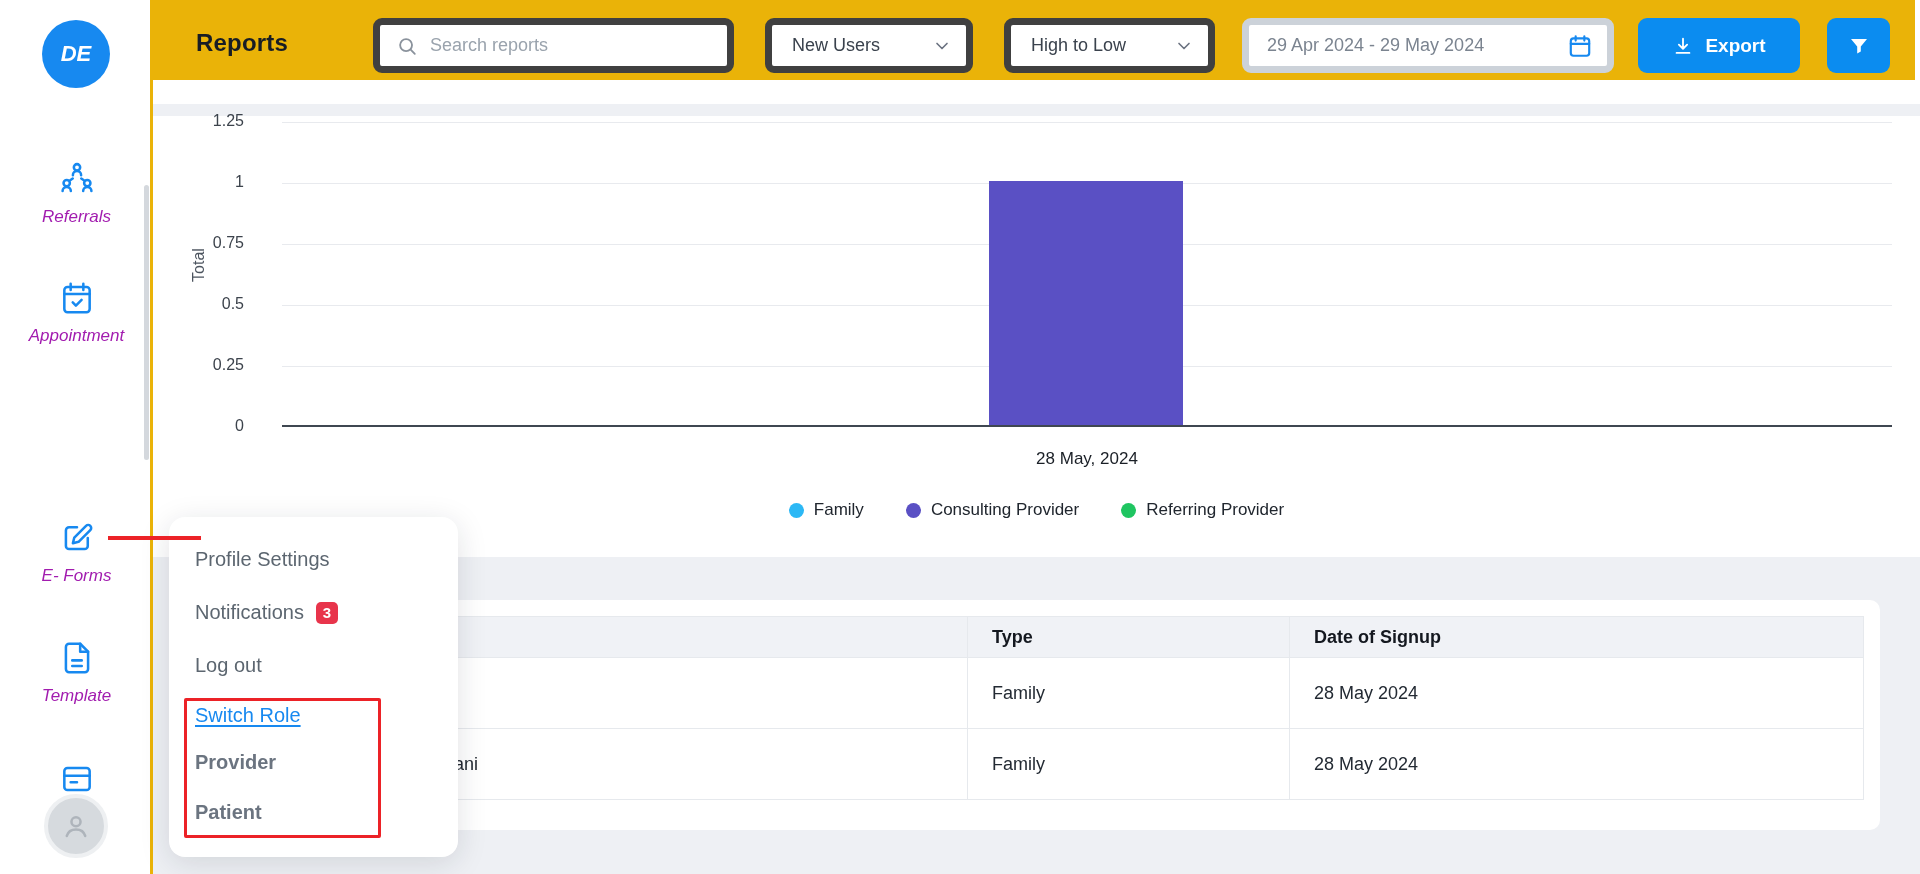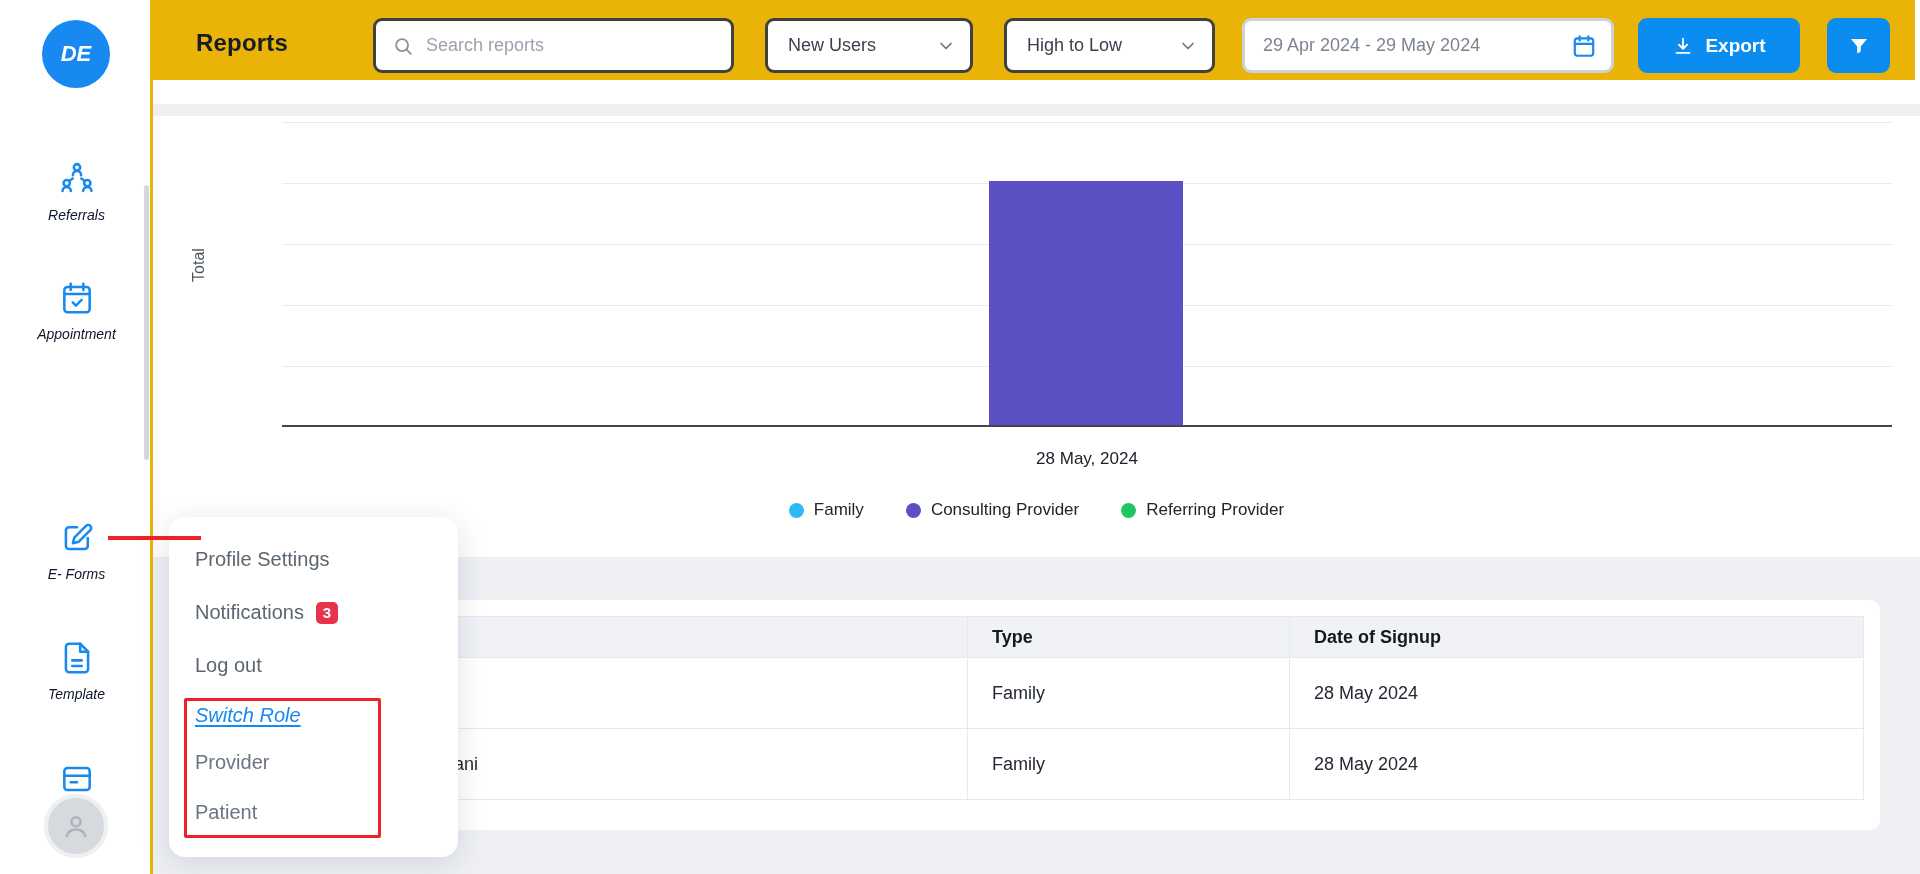--- a/index.html
+++ b/index.html
@@ -5,36 +5,36 @@
   * { margin:0; padding:0; box-sizing:border-box; }
   html,body { width:1920px; height:874px; background:#ffffff; font-family:"Liberation Sans","DejaVu Sans",sans-serif; overflow:hidden; }
   .page { position:relative; width:1920px; height:874px; background:#ffffff; }
 
   
   .content { position:absolute; left:153px; top:104px; right:0; bottom:0; background:#eef0f4; }
 
   
   .topbar { position:absolute; left:153px; top:0; right:5px; height:80px; background:#eab308; z-index:5; }
   .page-title { position:absolute; left:43px; top:29px; font-size:24px; font-weight:700; color:#181d25; letter-spacing:.2px; }
-  .ctrl { position:absolute; top:18px; height:55px; border:3px solid #404040; border-radius:9px; background:#fff; display:flex; align-items:center; }
+  .ctrl { position:absolute; top:18px; height:55px; border:7px solid #404040; border-radius:9px; background:#fff; display:flex; align-items:center; }
   .search-box { left:220px; width:361px; padding:0 14px 0 16px; }
   .search-box input { border:none; outline:none; flex:1; margin-left:12px; font-size:18px; color:#3a424d; font-family:inherit; background:transparent; }
   .search-box input::placeholder { color:#9aa3ad; }
   .select { justify-content:space-between; padding:0 14px 0 20px; font-size:18px; color:#3a424d; cursor:pointer; }
   .select-users { left:612px; width:208px; }
   .select-sort  { left:851px; width:211px; }
   .date-box { left:1089px; width:372px; border-color:#ccd2d9; justify-content:space-between; padding:0 14px 0 18px; font-size:18px; color:#7b8490; cursor:pointer; }
   .btn-export { position:absolute; left:1485px; top:18px; width:162px; height:55px; background:#0b8cf0; border:none; border-radius:9px; color:#fff; font-size:19px; font-weight:700; font-family:inherit; display:flex; align-items:center; justify-content:center; gap:11px; cursor:pointer; }
   .btn-filter { position:absolute; left:1674px; top:18px; width:63px; height:55px; background:#0b8cf0; border:none; border-radius:9px; display:flex; align-items:center; justify-content:center; cursor:pointer; }
 
   
   .sidebar { position:absolute; left:0; top:0; width:153px; height:874px; background:#ffffff; border-right:3px solid #eab308; z-index:10;font-style:italic; }
   .avatar-de { position:absolute; left:42px; top:20px; width:68px; height:68px; border-radius:50%; background:#1789f0; color:#fff; font-size:22px; font-weight:700; display:flex; align-items:center; justify-content:center; cursor:pointer; }
   .nav-item { position:absolute; left:0; width:153px; display:flex; flex-direction:column; align-items:center; gap:9px; cursor:pointer; }
-  .nav-item .lbl { font-size:14px; color:#0f172a; }
+  .nav-item .lbl { font-size:17px; color:#a21caf; }
   .nav-referrals   { top:160px; } .nav-appointment { top:279px; }
   .nav-services    { top:399px; } .nav-eforms      { top:519px; }
   .nav-template    { top:639px;justify-content:center; } .nav-partial     { top:760px; }
   .sb-thumb { position:absolute; right:1px; top:185px; width:5px; height:275px; border-radius:3px; background:#d4d8dd; }
   .avatar-user { position:absolute; left:44px; top:794px; width:64px; height:64px; border-radius:50%; background:#d6dade; border:4px solid #eef0f2; display:flex; align-items:center; justify-content:center; z-index:12; cursor:pointer; }
 
   
   .chart-card { position:absolute; left:0; top:12px; right:0; height:441px; background:#ffffff; }
   .y-title { position:absolute; left:26px; top:140px; font-size:16px; color:#4b535e; transform:rotate(-90deg); transform-origin:center; width:40px; text-align:center; }
   .yticks { position:absolute; left:0; top:0; width:109px; height:100%; }
@@ -58,38 +58,46 @@
   .data-table th, .data-table td { border:1px solid #e6e9ed; text-align:left; padding:0 0 0 24px; }
   .data-table th { height:41px; background:#f0f2f6; font-size:18px; font-weight:700; color:#14181f; }
   .data-table td { height:71px; font-size:18px; color:#232a33; background:#fff; }
   .data-table td.name-trunc { padding-left:241px; }
 
   
   .menu { position:absolute; left:169px; top:517px; width:289px; background:#ffffff; border-radius:16px; box-shadow:0 6px 30px rgba(20,30,50,.13); padding:16px 20px 18px 26px; z-index:50; }
   .menu-item { display:flex; align-items:center; height:53px; font-size:20px; color:#5c6670; cursor:pointer; }
   .menu-item.short { height:47px; }
   .menu-item .badge { margin-left:12px; min-width:22px; height:22px; padding:0 6px; background:#e8344b; border-radius:5px; color:#fff; font-size:15px; font-weight:700; display:flex; align-items:center; justify-content:center; }
-  .menu-item.switch-role { color:#1789f0; font-weight:500; text-decoration:underline; text-underline-offset:3px;font-style:italic; }
-  .menu-item.sub { color:#6b7480; }
+  .menu-item.switch-role { color:#1789f0; font-weight:500; text-decoration:underline; text-underline-offset:3px; }
+  .menu-item.sub { color:#6b7480;font-weight:bold; }
 
   
   .ann-line { position:absolute; left:108px; top:536px; width:93px; height:4px; background:#ec2227; z-index:60; }
   .ann-rect { position:absolute; left:184px; top:698px; width:197px; height:140px; border:3px solid #ec2227; border-radius:2px; background:transparent; z-index:60; pointer-events:none; }
 
   svg { display:block; }
 </style>
 </head>
 <body>
 
 <div class="page">
 
   <div class="content">
 
     <section class="chart-card">
       <div class="y-title">Total</div>
+      <div class="yticks">
+        <span>1.25</span>
+        <span>1</span>
+        <span>0.75</span>
+        <span>0.5</span>
+        <span>0.25</span>
+        <span>0</span>
+      </div>
       <div class="plot">
         <div class="grid g0"></div>
         <div class="grid g1"></div>
         <div class="grid g2"></div>
         <div class="grid g3"></div>
         <div class="grid g4"></div>
         <div class="bar" style="height: 80%; background: rgb(90, 80, 196);"></div>
         <div class="xaxis"></div>
       </div>
       <div class="xtick">28 May, 2024</div>

